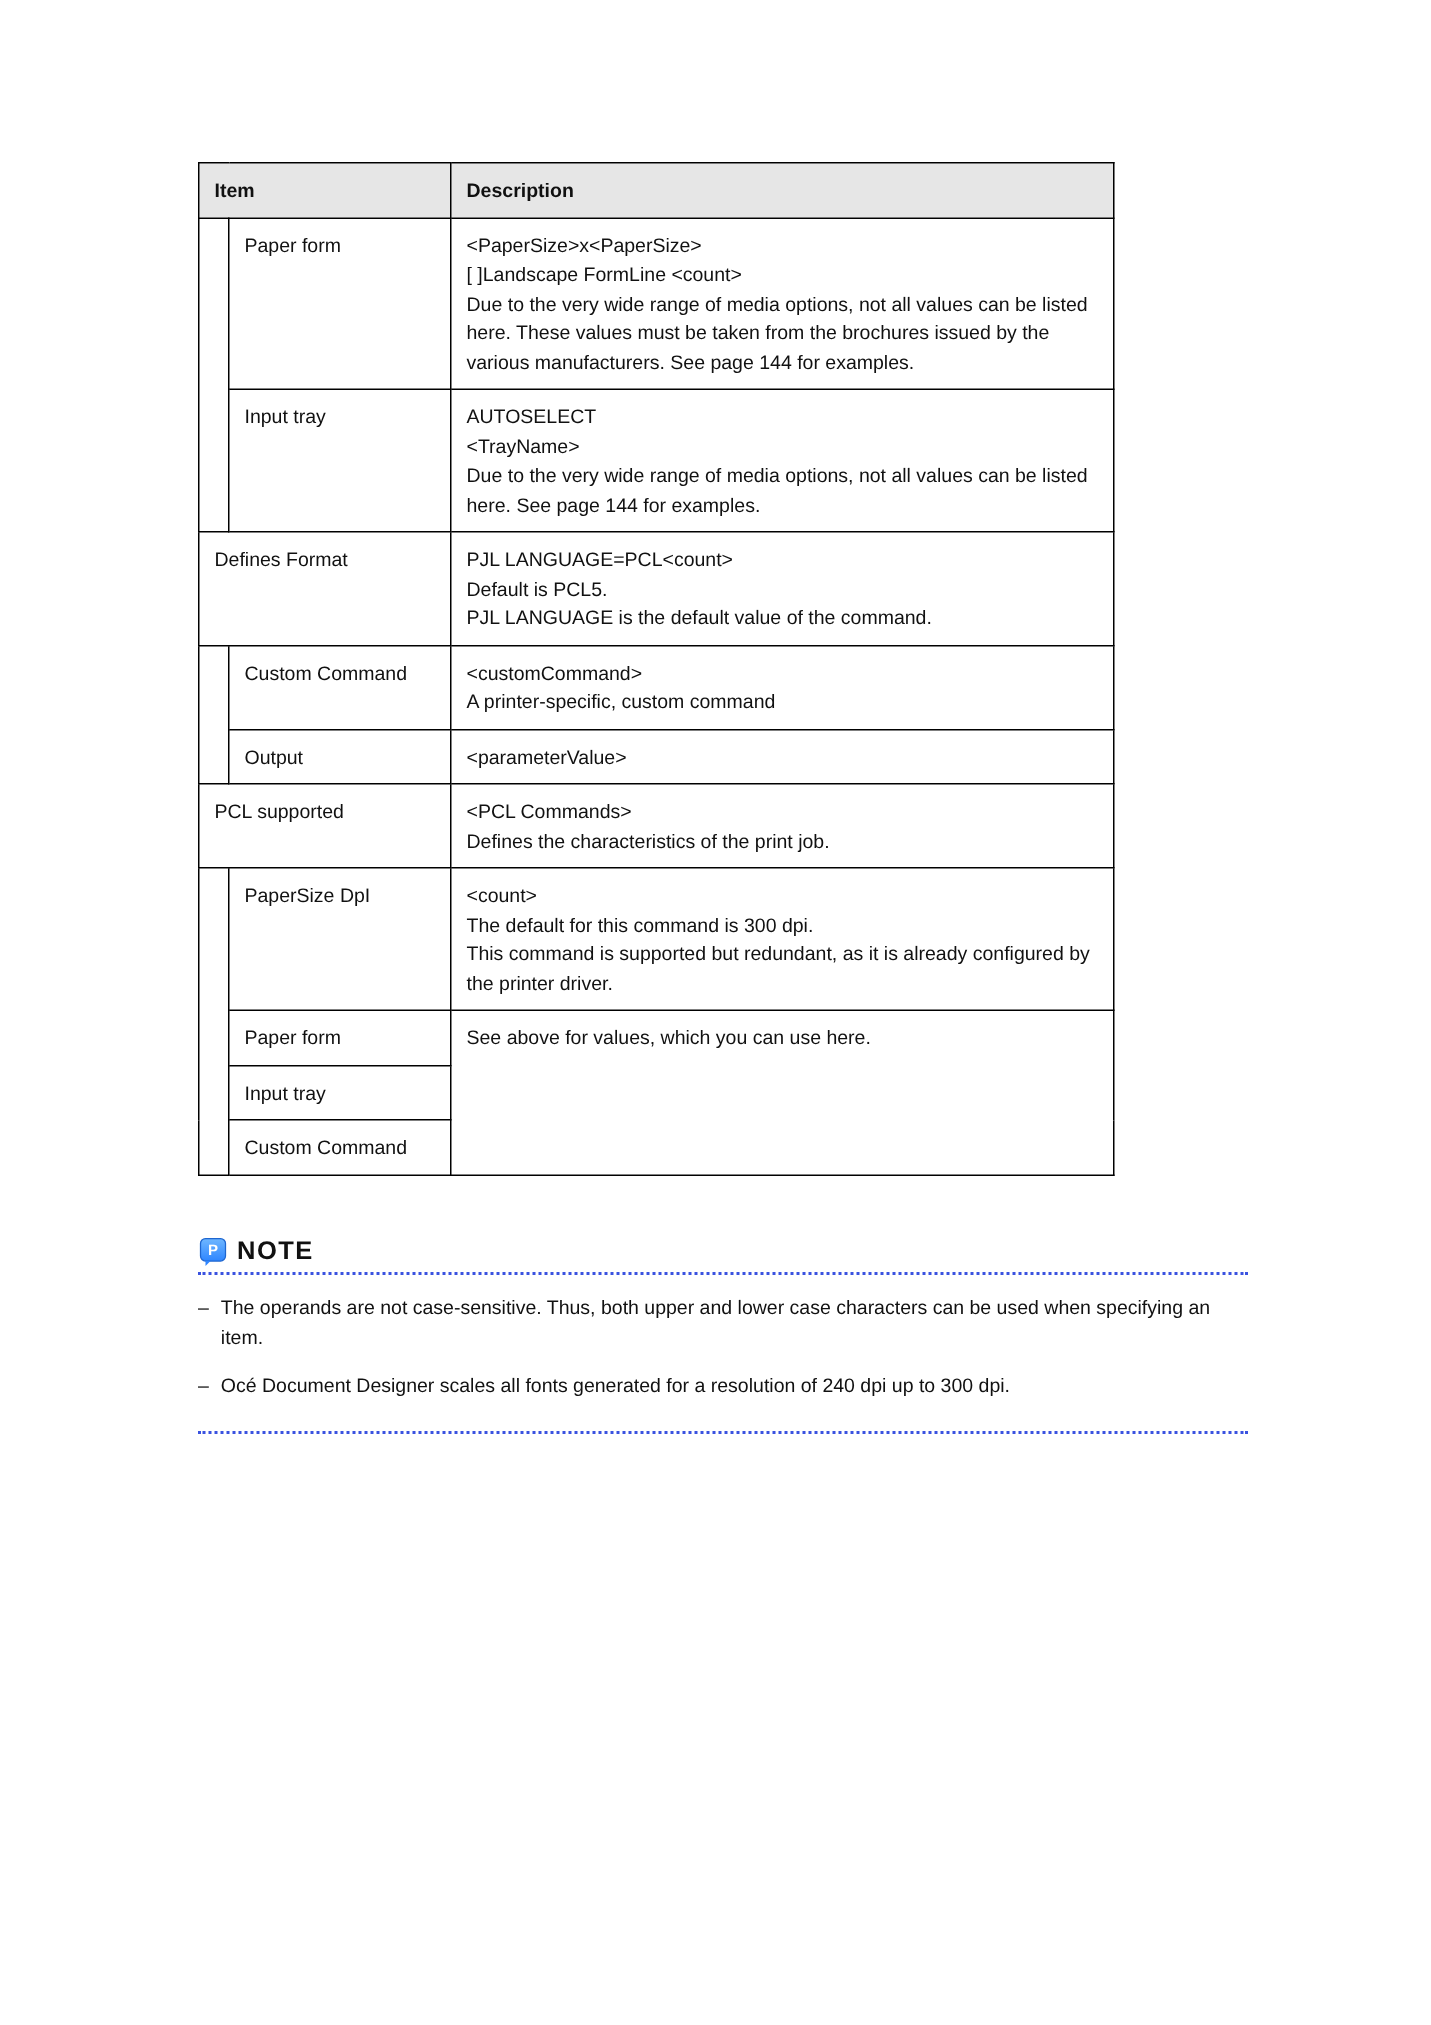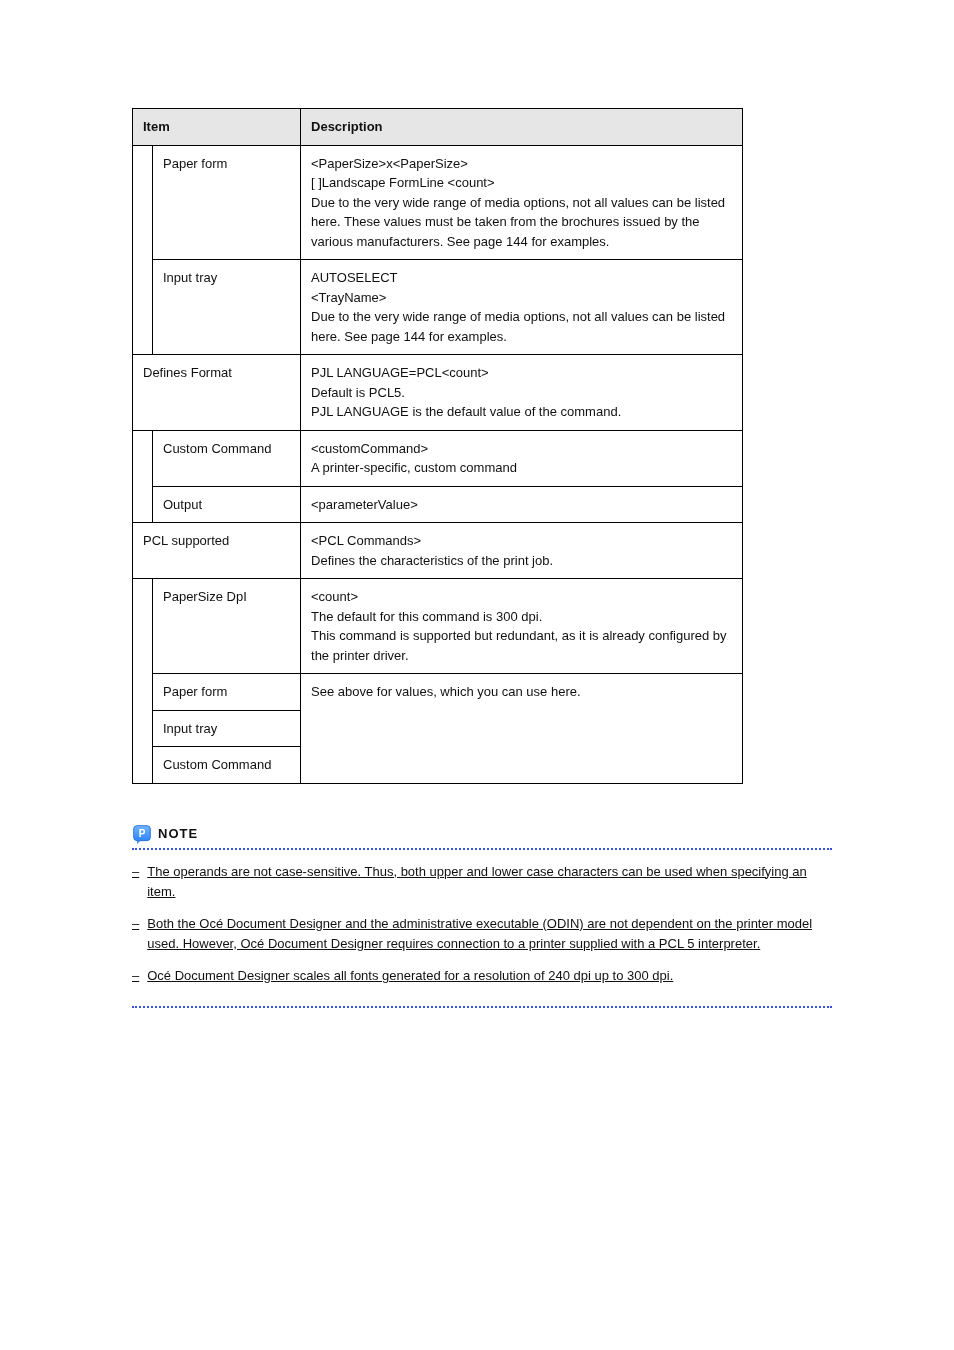--- a/index.html
+++ b/index.html
@@ -7,24 +7,24 @@
   .page { padding: 108px 120px 0 132px; width: 898px; }
   table.spec { width: 610px; border-collapse: collapse; table-layout: fixed; font-size: 13px; color: #111; }
   table.spec col.c0 { width: 20px; }
   table.spec col.c1 { width: 148px; }
   table.spec col.c2 { width: 442px; }
   table.spec th, table.spec td { border: 1px solid #000; vertical-align: top; padding: 8px 10px; line-height: 1.5; text-align: left; }
   table.spec th { background: #e6e6e6; font-weight: bold; }
   table.spec td.narrow { padding: 8px 4px; }
   .note-block { width: 700px; margin-top: 40px; }
   .note-head { display: flex; align-items: center; gap: 6px; margin-bottom: 4px; }
-  .note-label { font-weight: bold; font-size: 13px; color: #111; letter-spacing: 1px; }
+  .note-label { font-weight: bold; font-size: 17px; color: #111; letter-spacing: 1px; }
   .dotline { width: 700px; height: 0; border-bottom: 2px dotted #3a52e0; margin-top: 4px; }
   .dotline.closing { margin-top: 20px; }
-  .note-body { font-size: 13px; color: #111; margin-top: 12px; text-decoration: underline; }
+  .note-body { font-size: 13px; color: #111; margin-top: 12px; }
   .note-body ul { list-style: none; padding: 0; margin: 0; }
   .note-body li { display: flex; gap: 8px; margin-bottom: 12px; line-height: 1.55; }
   .note-body li::before { content: "\2013"; flex: 0 0 auto; }
   svg.picon { width: 20px; height: 20px; flex: 0 0 auto; }
 </style>
 </head>
 <body>
 
 <div class="page">
 
@@ -110,23 +110,20 @@
       </svg>
       <span class="note-label">NOTE</span>
     </div>
     <div class="dotline"></div>
     <div class="note-body">
       <ul>
         <li>
             <span>The operands are not case-sensitive. Thus, both upper and lower case characters can be used when specifying an item.</span>
           </li>
         <li>
-            <span>Both the Océ Document Designer and the administrative executable (ODIN) are not dependent on the printer model used. However, Océ Document Designer requires connection to a printer supplied with a PCL 5 interpreter.</span>
-          </li>
-        <li>
             <span>Océ Document Designer scales all fonts generated for a resolution of 240 dpi up to 300 dpi.</span>
           </li>
       </ul>
     </div>
     <div class="dotline closing"></div>
   </div>
 
 </div>
 
 </body></html>

